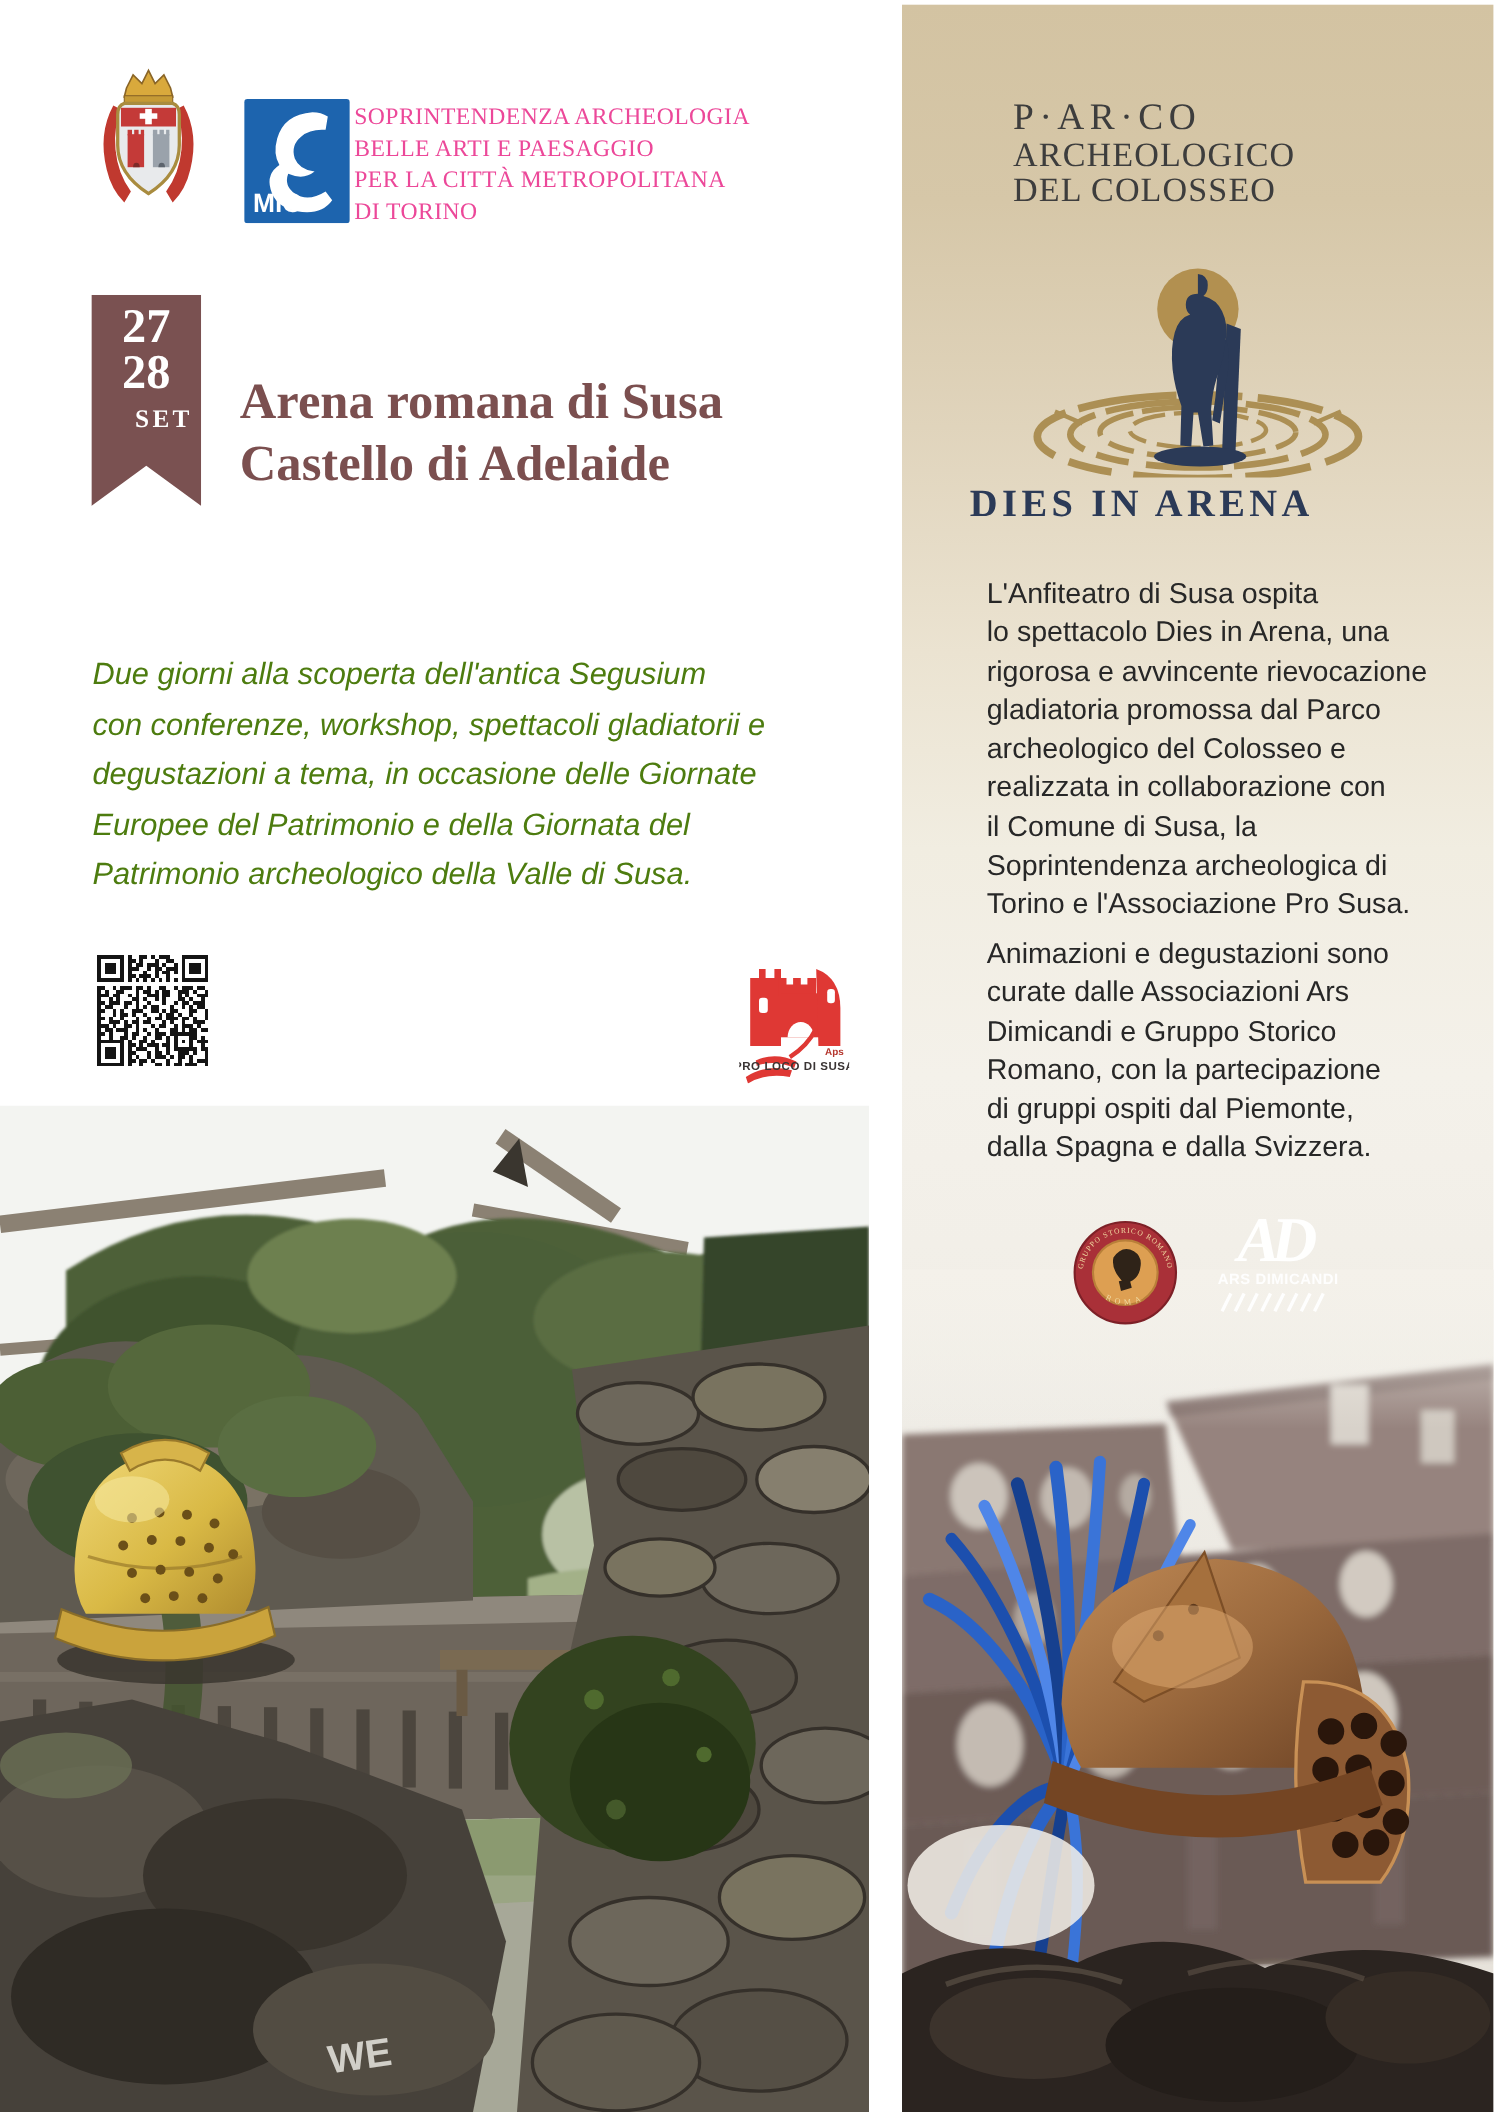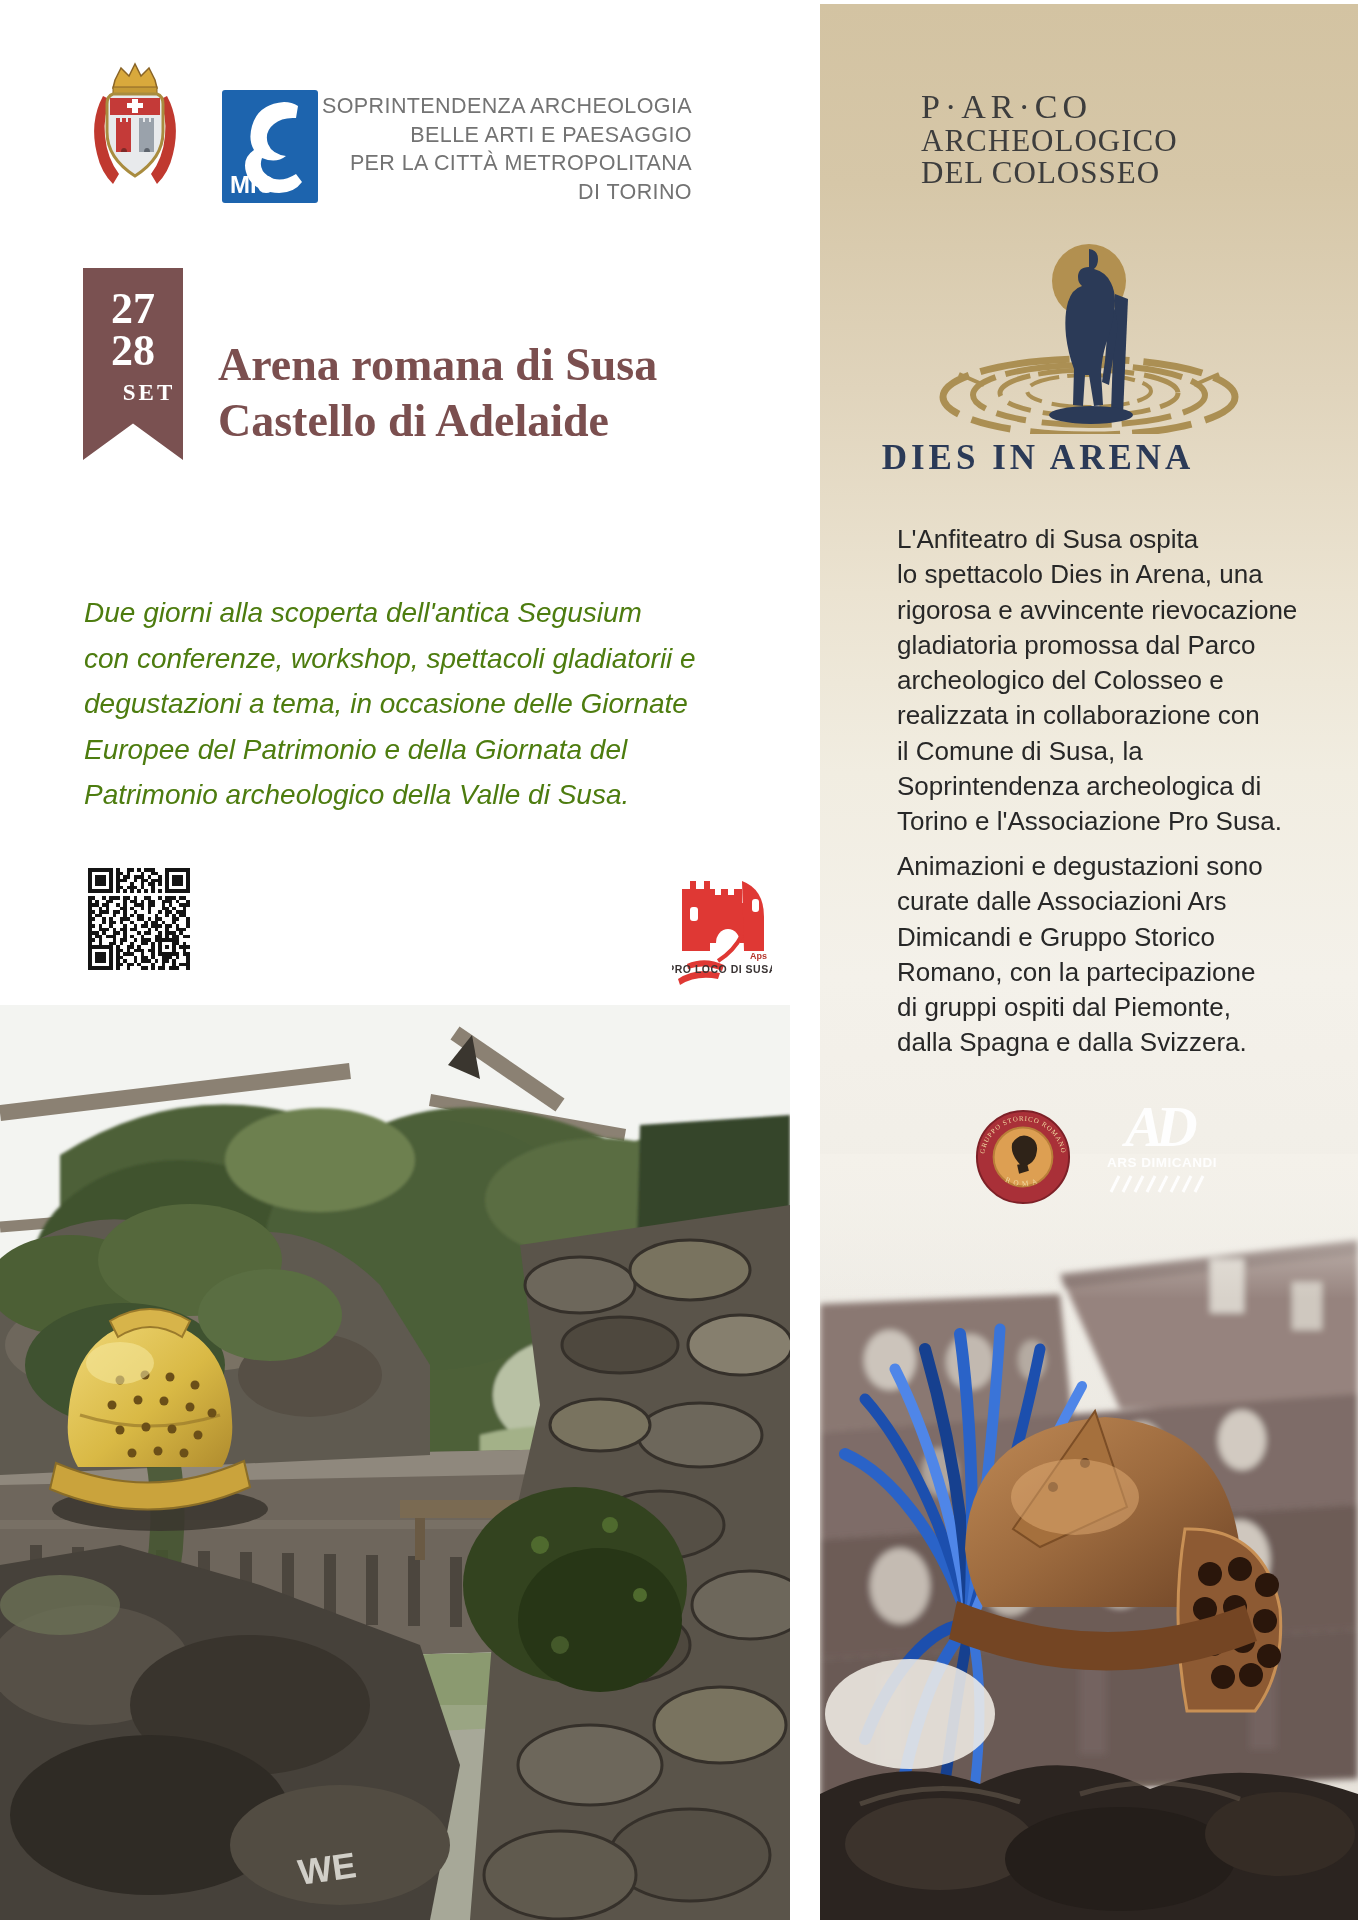--- a/index.html
+++ b/index.html
@@ -1,27 +1,27 @@
 <!DOCTYPE html>
 <html><head>
 <meta charset="utf-8">
 <style>
   html,body{margin:0;padding:0;background:#ffffff;}
   .poster{position:relative;width:1358px;height:1920px;margin:0 auto;background:#fff;overflow:hidden;
           font-family:"Liberation Sans",sans-serif;}
   .abs{position:absolute;}
   .ml{white-space:pre-line;}
   
-  .sopr{left:322px;top:92px;font-family:Liberation Sans, sans-serif;font-size:21.5px;line-height:28.5px;
-        color:#737373;letter-spacing:.4px;text-align:right;}
+  .sopr{left:322px;top:92px;font-family:Liberation Serif, serif;font-size:21.5px;line-height:28.5px;
+        color:#ec4899;letter-spacing:.4px;}
   .badge{left:83px;top:268px;width:100px;height:192px;background:#7a5151;
          clip-path:polygon(0 0,100% 0,100% 100%,50% 81%,0 100%);
          color:#fff;text-align:center;font-family:"Liberation Serif",serif;}
   .badge .d{font-size:44px;font-weight:bold;line-height:42px;}
-  .badge .d1{margin-top:20px;}
+  .badge .d1{margin-top:8px;}
   .badge .m{font-size:23px;letter-spacing:3px;margin-top:8px;font-weight:bold;margin-left:32px;}
   .venue{left:218px;top:293px;font-family:"Liberation Serif",serif;font-weight:bold;
          font-size:46px;line-height:56px;color:#7b4f4f;margin-top:44px;}
   .evtitle{left:84px;top:512px;font-family:"Liberation Serif",serif;font-weight:bold;
            font-size:45px;color:#121212;letter-spacing:1px;}
   .evdesc{left:84px;top:590px;font-size:28px;line-height:45.5px;color:#4d7c0f;font-style:italic;}
   .qrcap{left:243px;top:880px;font-family:"Liberation Serif",serif;font-weight:bold;
          font-size:30px;line-height:38px;color:#151515;}
   
   .rcol{left:820px;top:4px;width:538px;height:1920px;overflow:hidden;}

